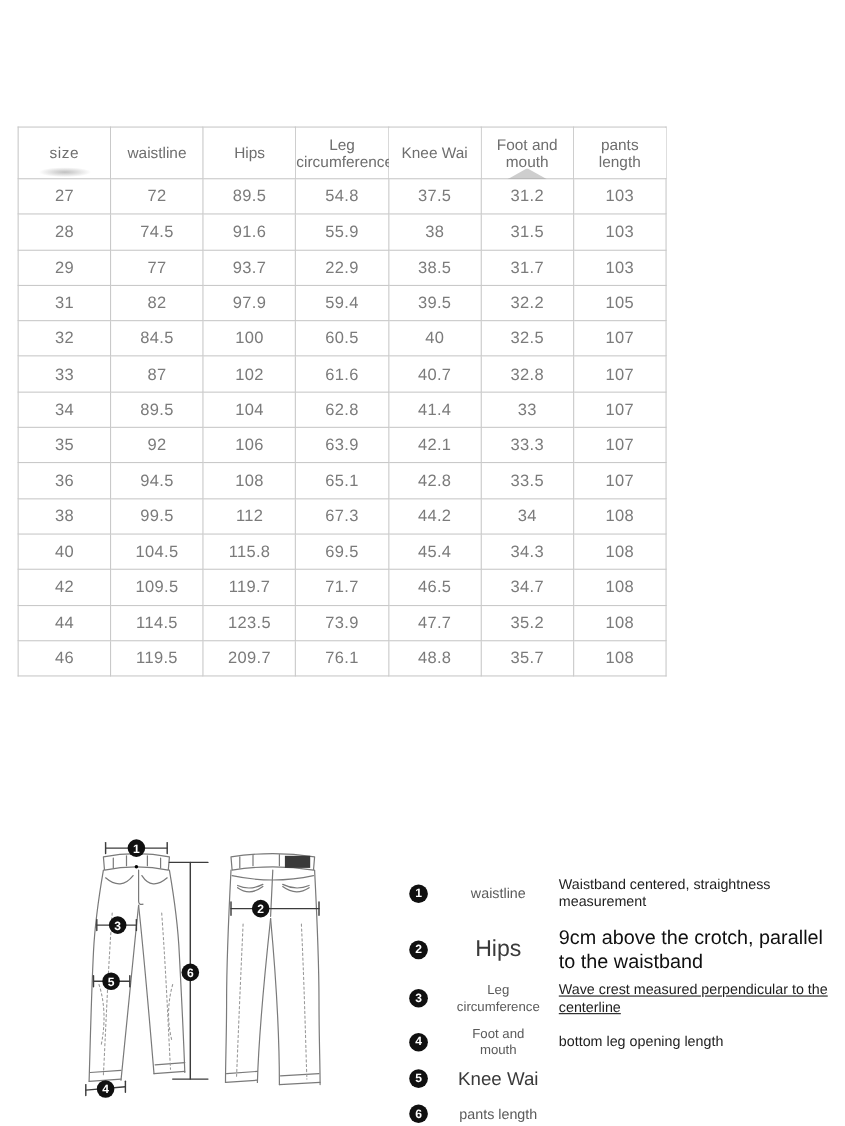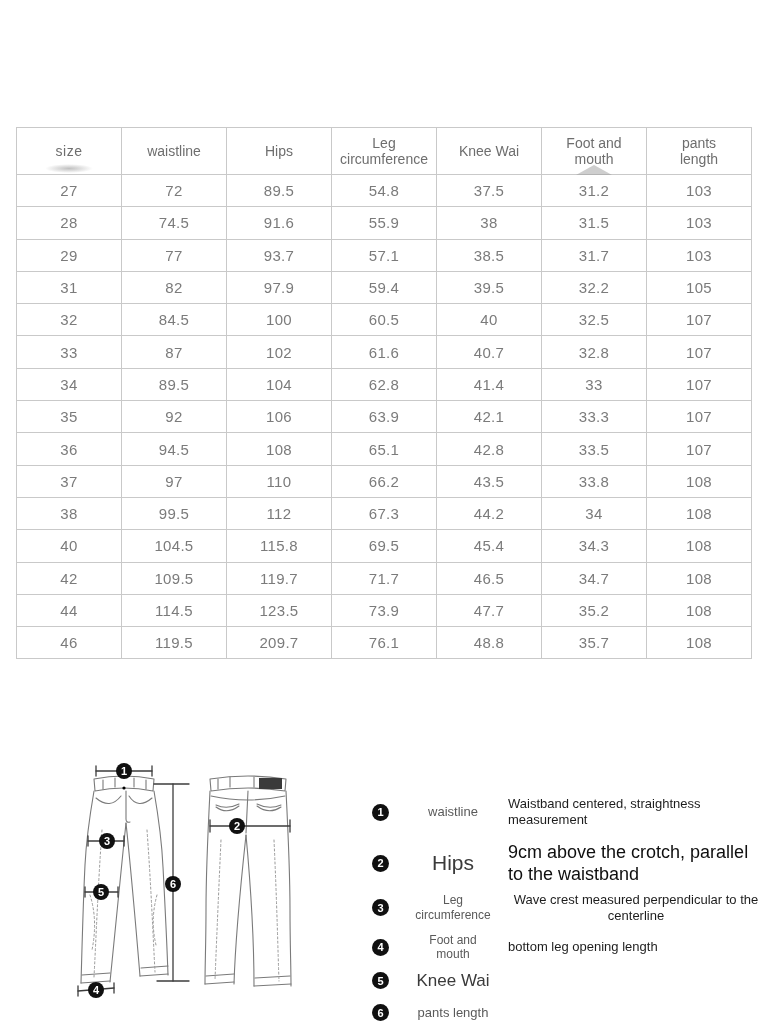--- a/index.html
+++ b/index.html
@@ -1,20 +1,20 @@
 <!DOCTYPE html>
 <html><head>
 <meta charset="utf-8">
 <style>
   html,body{margin:0;padding:0;background:#fff;}
   .page{position:relative;width:768px;height:1024px;background:#ffffff;overflow:hidden;
         font-family:"Liberation Sans",sans-serif;}
 
   
-  table.size-chart{position:absolute;left:16px;top:127px;width:736px;
+  table.size-chart{position:absolute;left:16px;top:115px;width:590px;
     border-collapse:collapse;table-layout:fixed;}
   table.size-chart th,table.size-chart td{
     border:1px solid #c9c9c9;text-align:center;vertical-align:middle;
     padding:0;background:#fff;}
   table.size-chart th{height:46px;white-space:pre-line;line-height:1.15;
     font-weight:400;color:#6e6e6e;font-size:14px;position:relative;}
   table.size-chart td{height:31.3px;font-size:15px;color:#7b7b7b;letter-spacing:.3px;}
 
   th.h-size{font-size:28px;font-weight:700;color:#141414;letter-spacing:.5px;}
   th.h-size::after{content:"";position:absolute;left:50%;bottom:1px;transform:translateX(-50%);
@@ -45,21 +45,21 @@
     column-gap:6px;align-items:center;margin-bottom:9px;}
   .badge-dot{width:17px;height:17px;border-radius:50%;background:#101010;color:#fff;
     font-size:11px;font-weight:700;display:flex;align-items:center;justify-content:center;
     justify-self:start;}
   .legend-label{white-space:pre-line;text-align:center;color:#5a5a5a;font-size:13px;line-height:1.2;}
   .legend-desc{color:#1d1d1d;font-size:13px;line-height:1.25;}
   .legend-row:nth-of-type(2){margin-top:3px;margin-bottom:6px;}
   .legend-row:nth-of-type(2) .legend-label{font-size:21px;color:#3a3a3a;font-weight:500;}
   .legend-row:nth-of-type(2) .legend-desc{font-size:18px;color:#0f0f0f;font-weight:500;}
   .legend-row:nth-of-type(3) .legend-label{font-size:12px;}
-  .legend-row:nth-of-type(3) .legend-desc{text-align:center;}
+  .legend-row:nth-of-type(3) .legend-desc{text-decoration:underline;}
   .legend-row:nth-of-type(4) .legend-label{font-size:12px;}
   .legend-row:nth-of-type(5) .legend-label{font-size:17px;color:#3a3a3a;font-weight:500;}
   .legend-row:nth-of-type(5) .legend-desc{font-size:14px;font-weight:500;}
   .legend-row:nth-of-type(6){margin-top:4px;}
 </style>
 </head>
 <body>
 
 <div class="page">
 
@@ -97,21 +97,21 @@
           <td>55.9</td>
           <td>38</td>
           <td>31.5</td>
           <td>103</td>
         </tr>
 
         <tr>
           <td>29</td>
           <td>77</td>
           <td>93.7</td>
-          <td>57.1</td>
+          <td>22.9</td>
           <td>38.5</td>
           <td>31.7</td>
           <td>103</td>
         </tr>
 
 
         <tr>
           <td>31</td>
           <td>82</td>
           <td>97.9</td>
@@ -164,29 +164,20 @@
         <tr>
           <td>36</td>
           <td>94.5</td>
           <td>108</td>
           <td>65.1</td>
           <td>42.8</td>
           <td>33.5</td>
           <td>107</td>
         </tr>
 
-        <tr>
-          <td>37</td>
-          <td>97</td>
-          <td>110</td>
-          <td>66.2</td>
-          <td>43.5</td>
-          <td>33.8</td>
-          <td>108</td>
-        </tr>
 
         <tr>
           <td>38</td>
           <td>99.5</td>
           <td>112</td>
           <td>67.3</td>
           <td>44.2</td>
           <td>34</td>
           <td>108</td>
         </tr>

